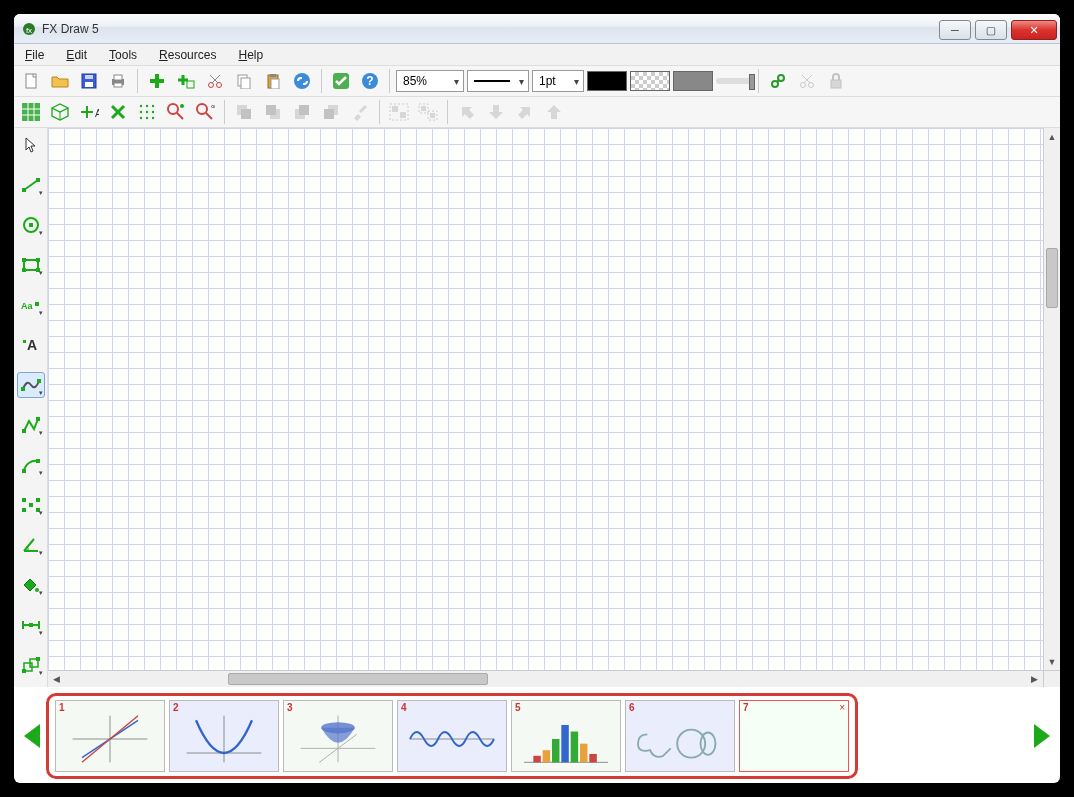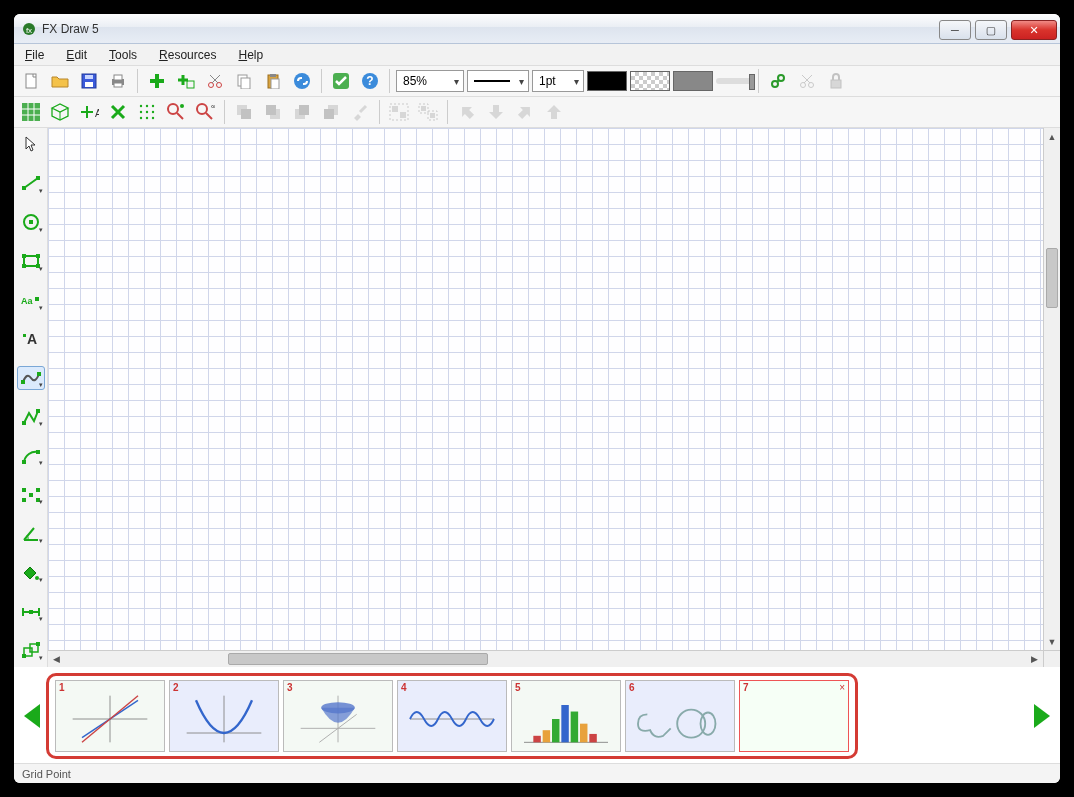--- a/index.html
+++ b/index.html
@@ -668,17 +668,14 @@
 
       <div class="thumb-card selected">
         <span class="num">7</span>
         <span class="close-x">×</span>
       </div>
 
     </div>
     <div class="navarrow right"></div>
   </div>
 
-  <div class="statusbar">
-    <span>Grid Point</span>
-  </div>
 
 </div>
 
 </body></html>

